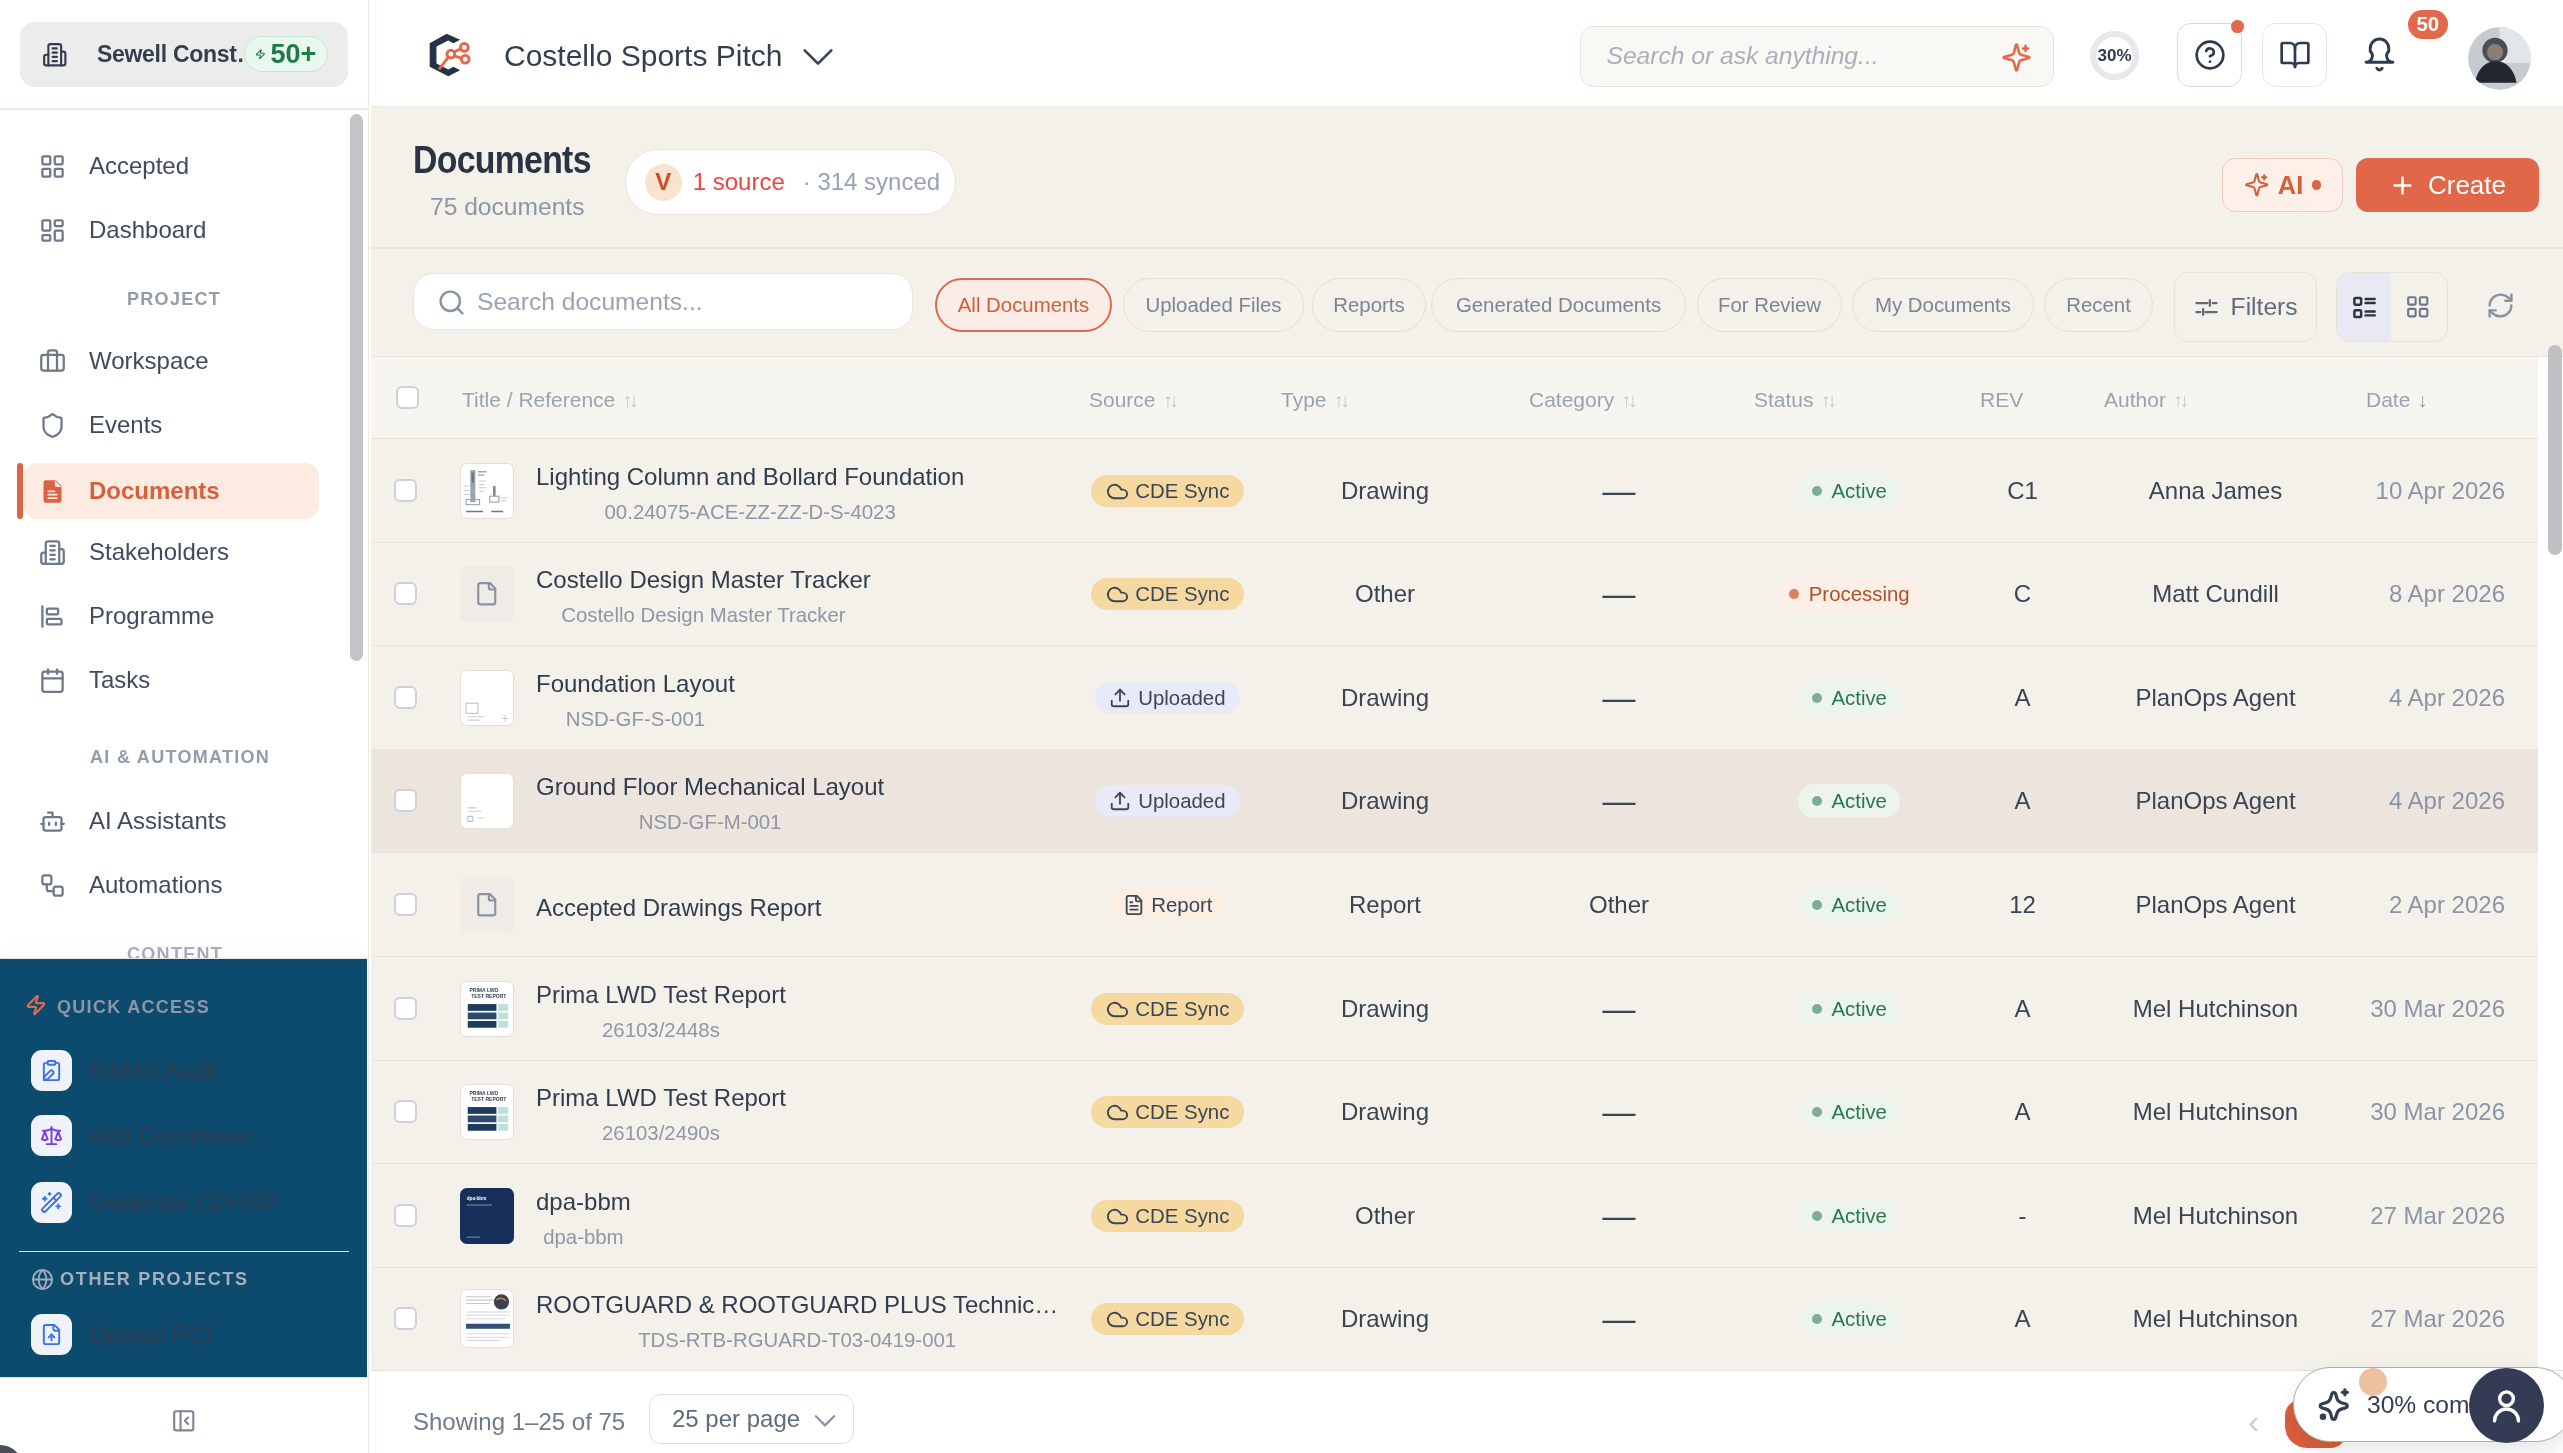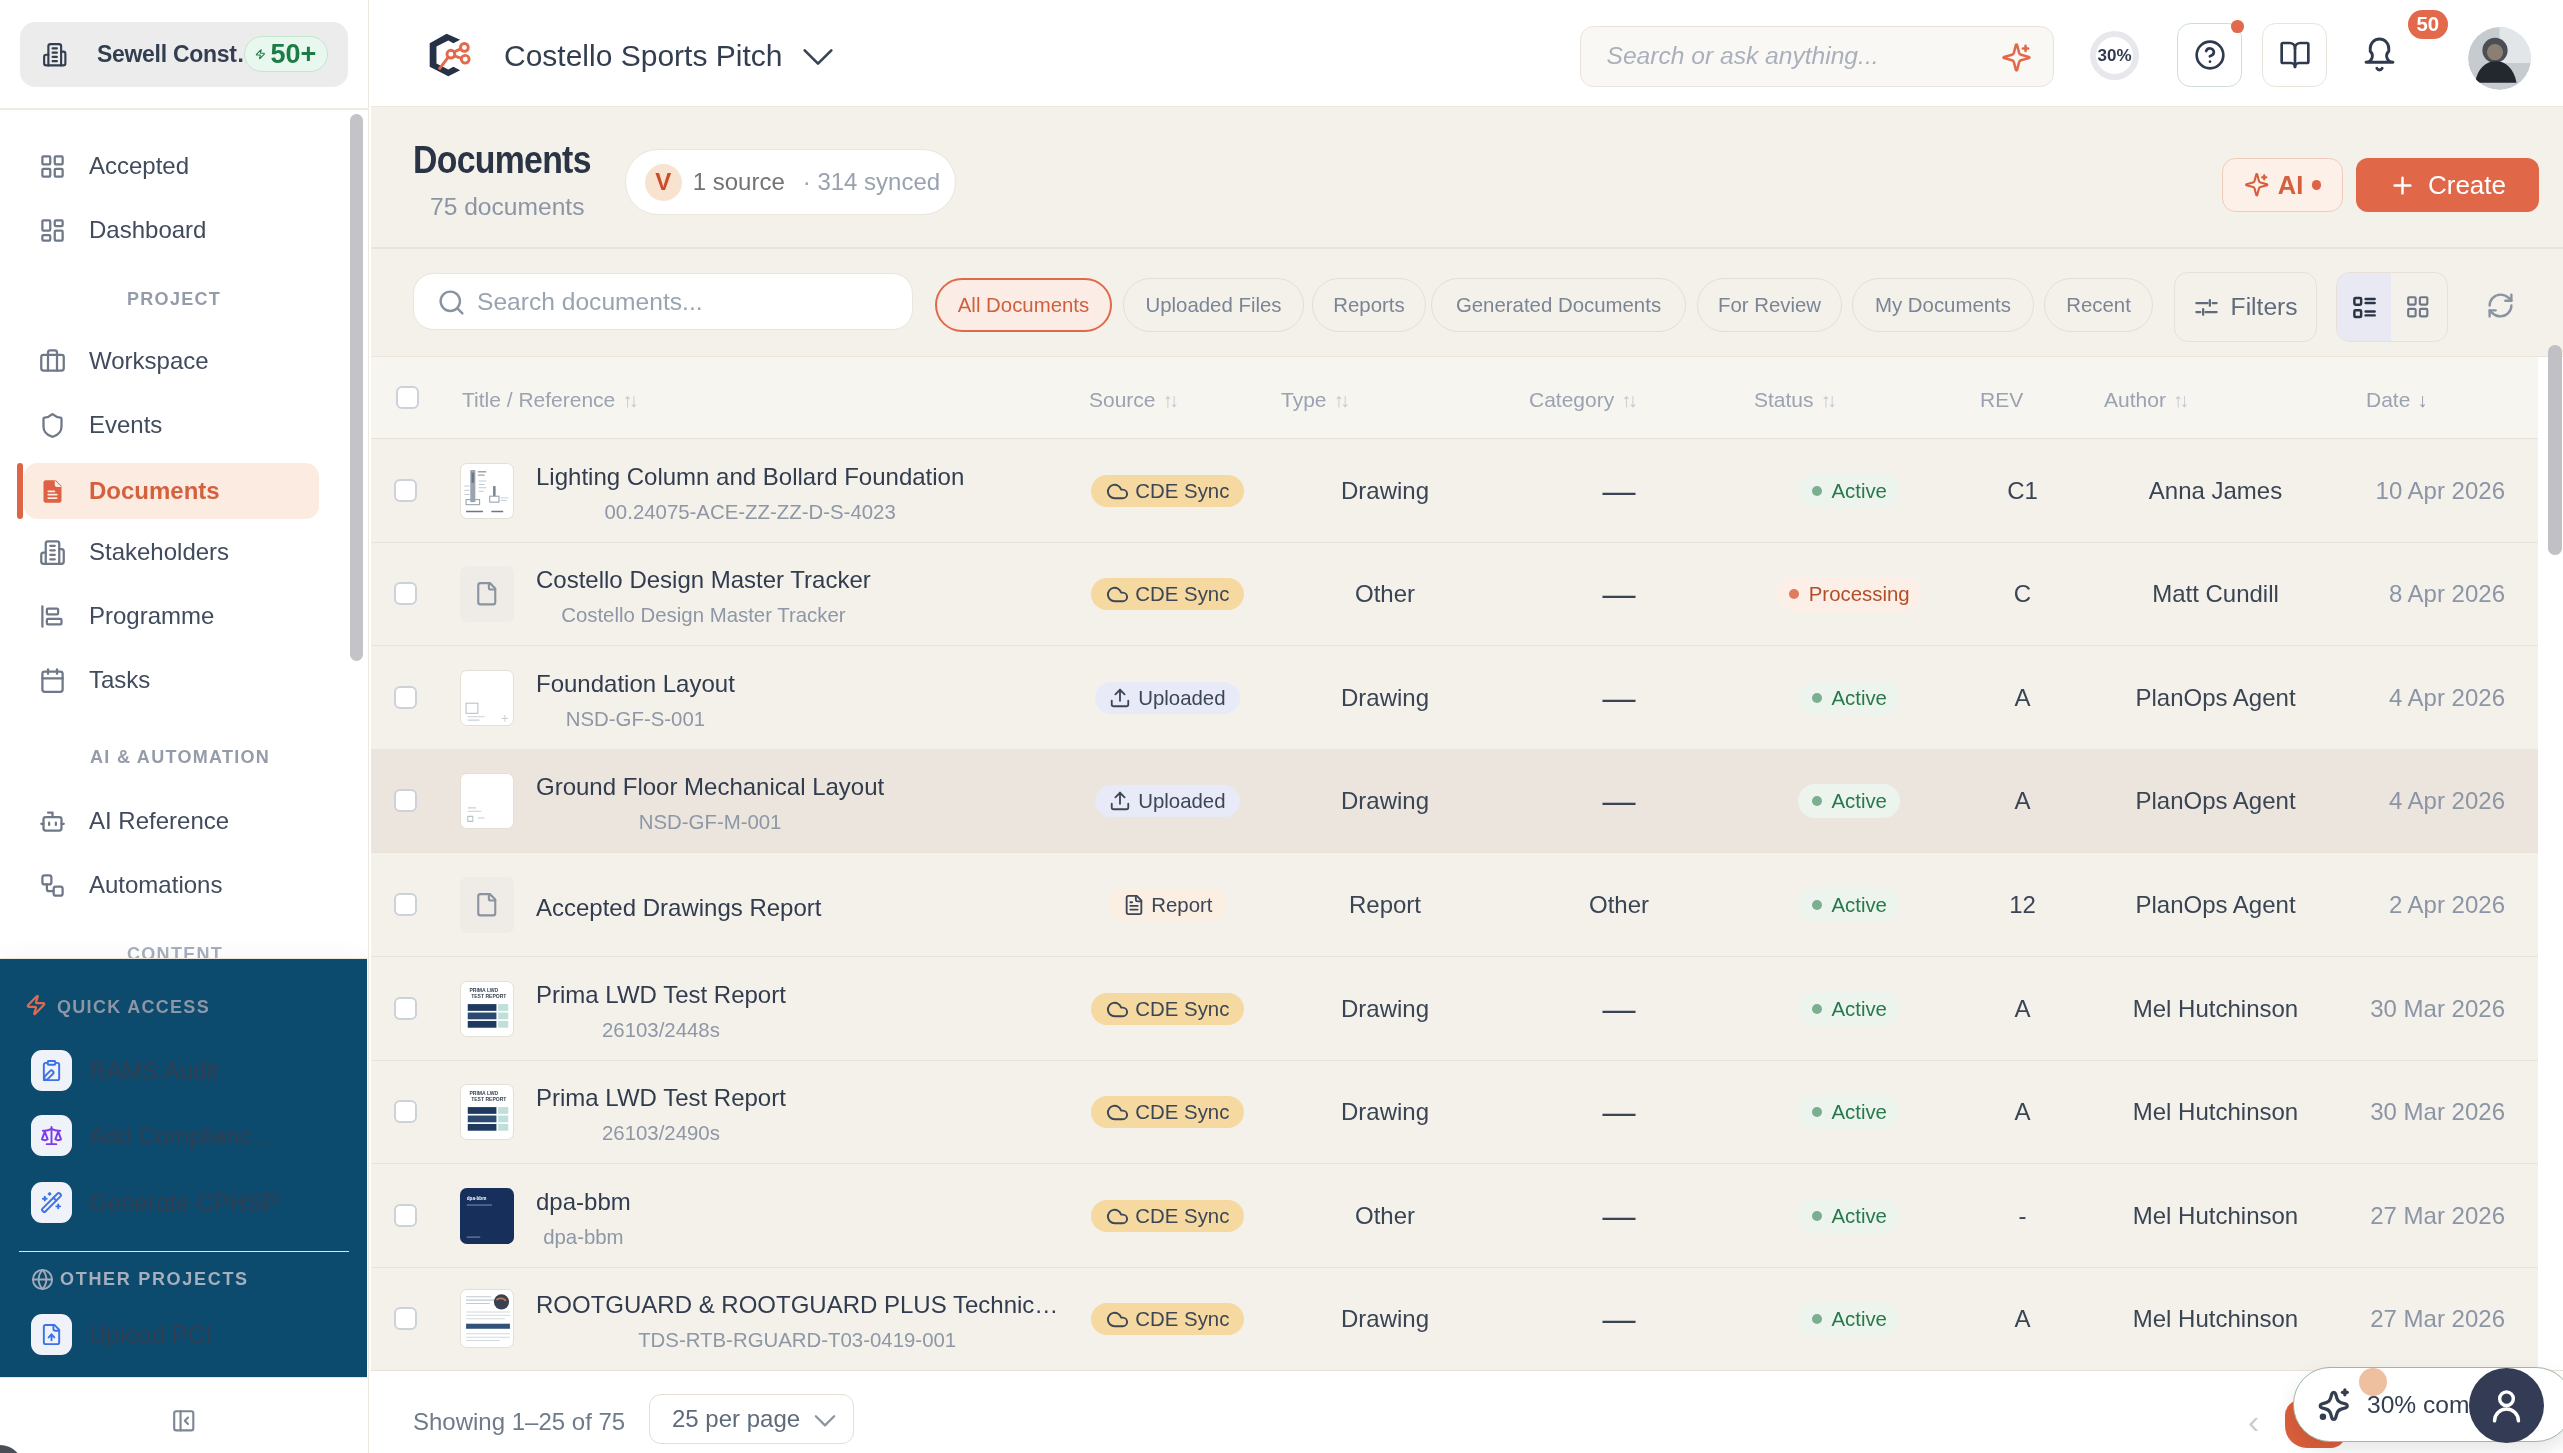--- a/index.html
+++ b/index.html
@@ -39,21 +39,21 @@
 #helpdot{position:absolute;left:1860px;top:20.4px;width:12.7px;height:12.7px;border-radius:50%;background:#E2694B}
 #bookbtn{left:1891px}
 #bellwrap{position:absolute;left:1990px;top:34px;width:37px;height:41px}
 #bellbadge{position:absolute;left:2037px;top:10.2px;min-width:38px;height:29px;background:#E2694B;border-radius:14.4px;color:#fff;font-size:20.4px;font-weight:700;display:flex;align-items:center;justify-content:center;padding:0 8.5px}
 #avatar{position:absolute;left:2097px;top:27px;width:63px;height:63px;border-radius:50%;overflow:hidden}
 
 #h-docs{position:absolute;left:42px;top:139px;font-size:38px;font-weight:700;color:#2A3444;letter-spacing:-0.8px;transform:scaleX(.89);transform-origin:left}
 #h-count{position:absolute;left:59px;top:193px;font-size:24.6px;color:#8B95A5}
 #src-pill{position:absolute;left:254px;top:149px;width:331px;height:66px;background:#fff;border:1.7px solid #EBE5DD;border-radius:33px;display:flex;align-items:center}
 #src-pill .vc{width:37px;height:37px;border-radius:50%;background:#F7E3D0;margin-left:18.7px;display:flex;align-items:center;justify-content:center;font-size:24px;font-weight:700;color:#CE4B2A}
-#src-pill .t1{font-size:24px;color:#737373;margin-left:11px}
+#src-pill .t1{font-size:24px;color:#ef4444;margin-left:11px}
 #src-pill .t2{font-size:24px;color:#99A2B0;margin-left:18px}
 #ai-btn{position:absolute;left:1851px;top:158px;width:121px;height:54px;background:#FCF0E8;border:1.7px solid #F0CBBA;border-radius:13.6px;display:flex;align-items:center;justify-content:center;gap:8.5px;font-size:25.5px;font-weight:600;color:#D5603E}
 #ai-dot{width:9.3px;height:9.3px;border-radius:50%;background:#DF6446}
 #create-btn{position:absolute;left:1985px;top:158px;width:183px;height:54px;background:#E06747;border-radius:12px;display:flex;align-items:center;justify-content:center;gap:12px;font-size:26px;font-weight:500;color:#fff}
 #band2-border{position:absolute;left:0;top:247px;width:2192px;height:1.7px;background:#EAE4DC}
 
 #dsearch{position:absolute;left:42px;top:273px;width:500px;height:57px;background:#fff;border:1.7px solid #EAE4DC;border-radius:20.4px;display:flex;align-items:center}
 #dsearch .ph{font-size:24.6px;color:#9AA3B1;margin-left:23px}
 .fpill{position:absolute;top:278px;height:54px;border:1.7px solid #E5DED4;border-radius:27px;display:flex;align-items:center;justify-content:center;font-size:20.4px;color:#7A8596;white-space:nowrap}
 .fpill.on{background:#FBEDE5;border:2.1px solid #DF6A4A;color:#D05F3D;font-weight:500}
@@ -208,21 +208,21 @@
 
   <div class="navitem" style="top:789px">
     <svg class="nicon" viewBox="0 0 24 24" fill="none" stroke="#6E7888" stroke-width="2" stroke-linecap="round" stroke-linejoin="round">
         <path d="M12 8V4H8"></path>
         <rect x="4" y="8" width="16" height="12" rx="2"></rect>
         <path d="M2 14h2"></path>
         <path d="M20 14h2"></path>
         <path d="M15 13v2"></path>
         <path d="M9 13v2"></path>
       </svg>
-    <span class="nlabel">AI Reference</span>
+    <span class="nlabel">AI Assistants</span>
   </div>
   <div class="navitem" style="top:853px">
     <svg class="nicon" viewBox="0 0 24 24" fill="none" stroke="#6E7888" stroke-width="2" stroke-linecap="round" stroke-linejoin="round">
         <rect x="3" y="3" width="8" height="8" rx="2"></rect>
         <path d="M7 11v4a2 2 0 0 0 2 2h4"></path>
         <rect x="13" y="13" width="8" height="8" rx="2"></rect>
       </svg>
     <span class="nlabel">Automations</span>
   </div>
   <div class="seclabel" style="left:127px;top:944px;color:#A8AFBC">CONTENT</div>

